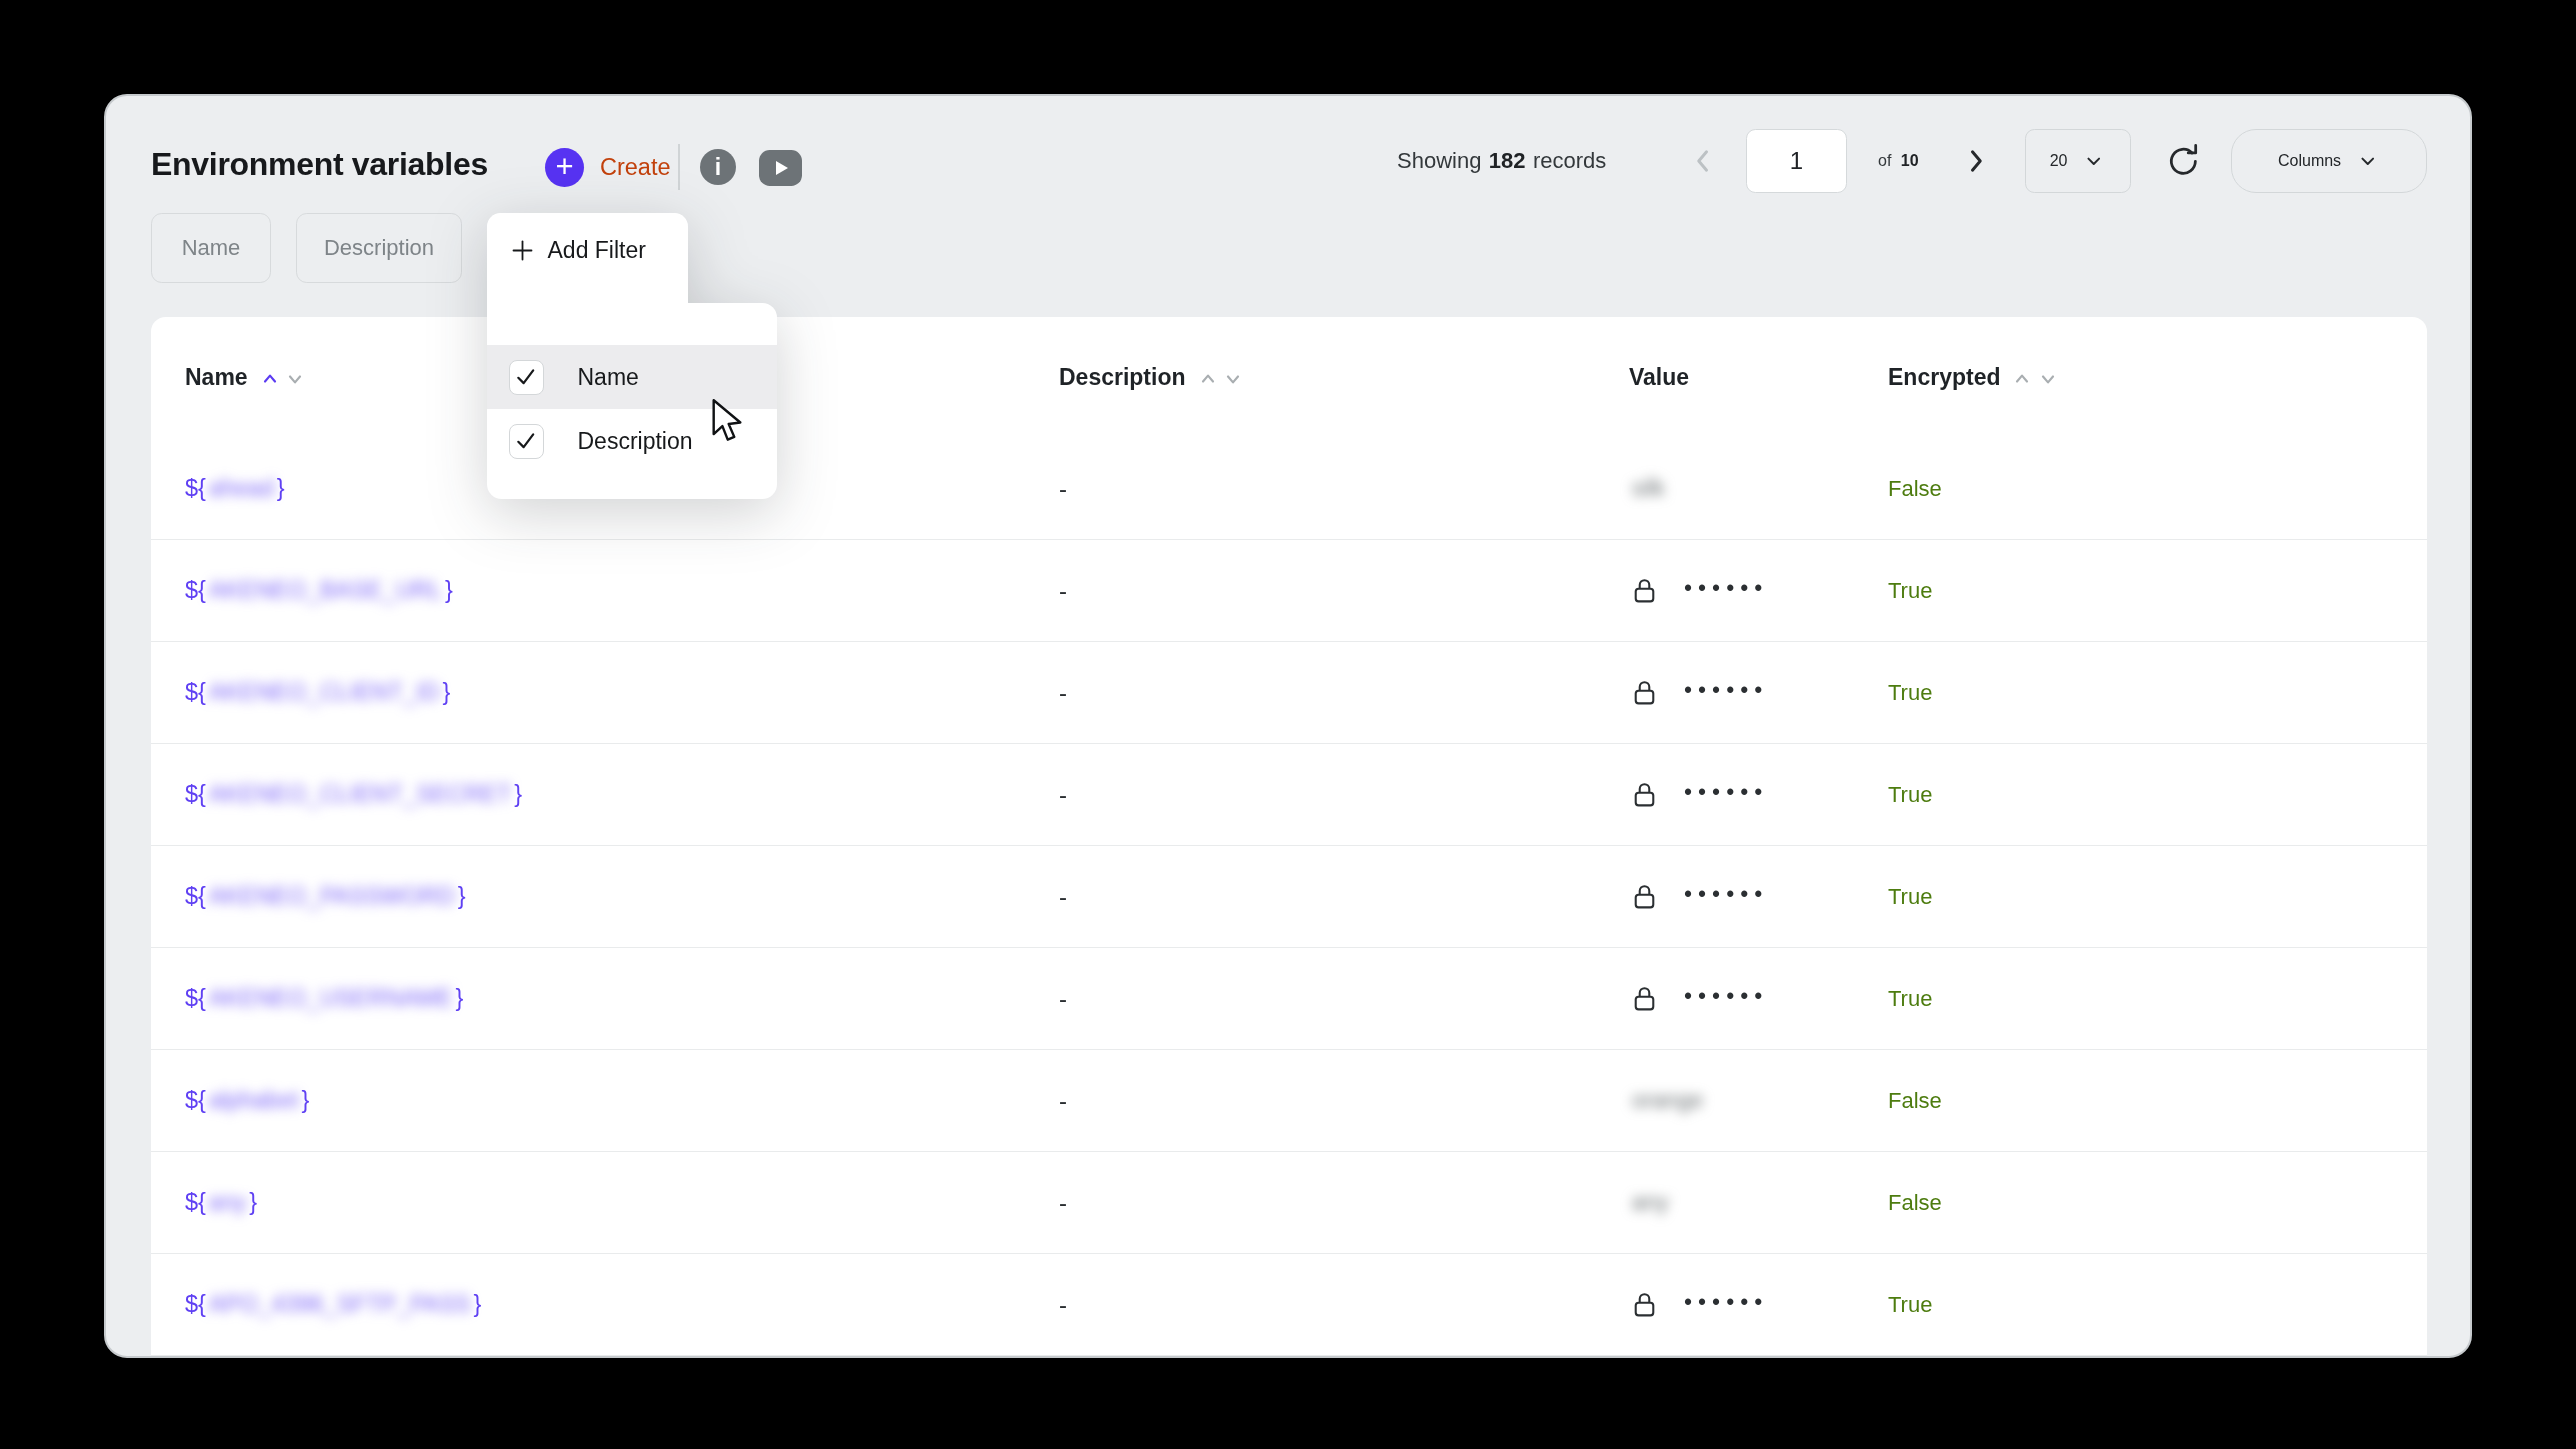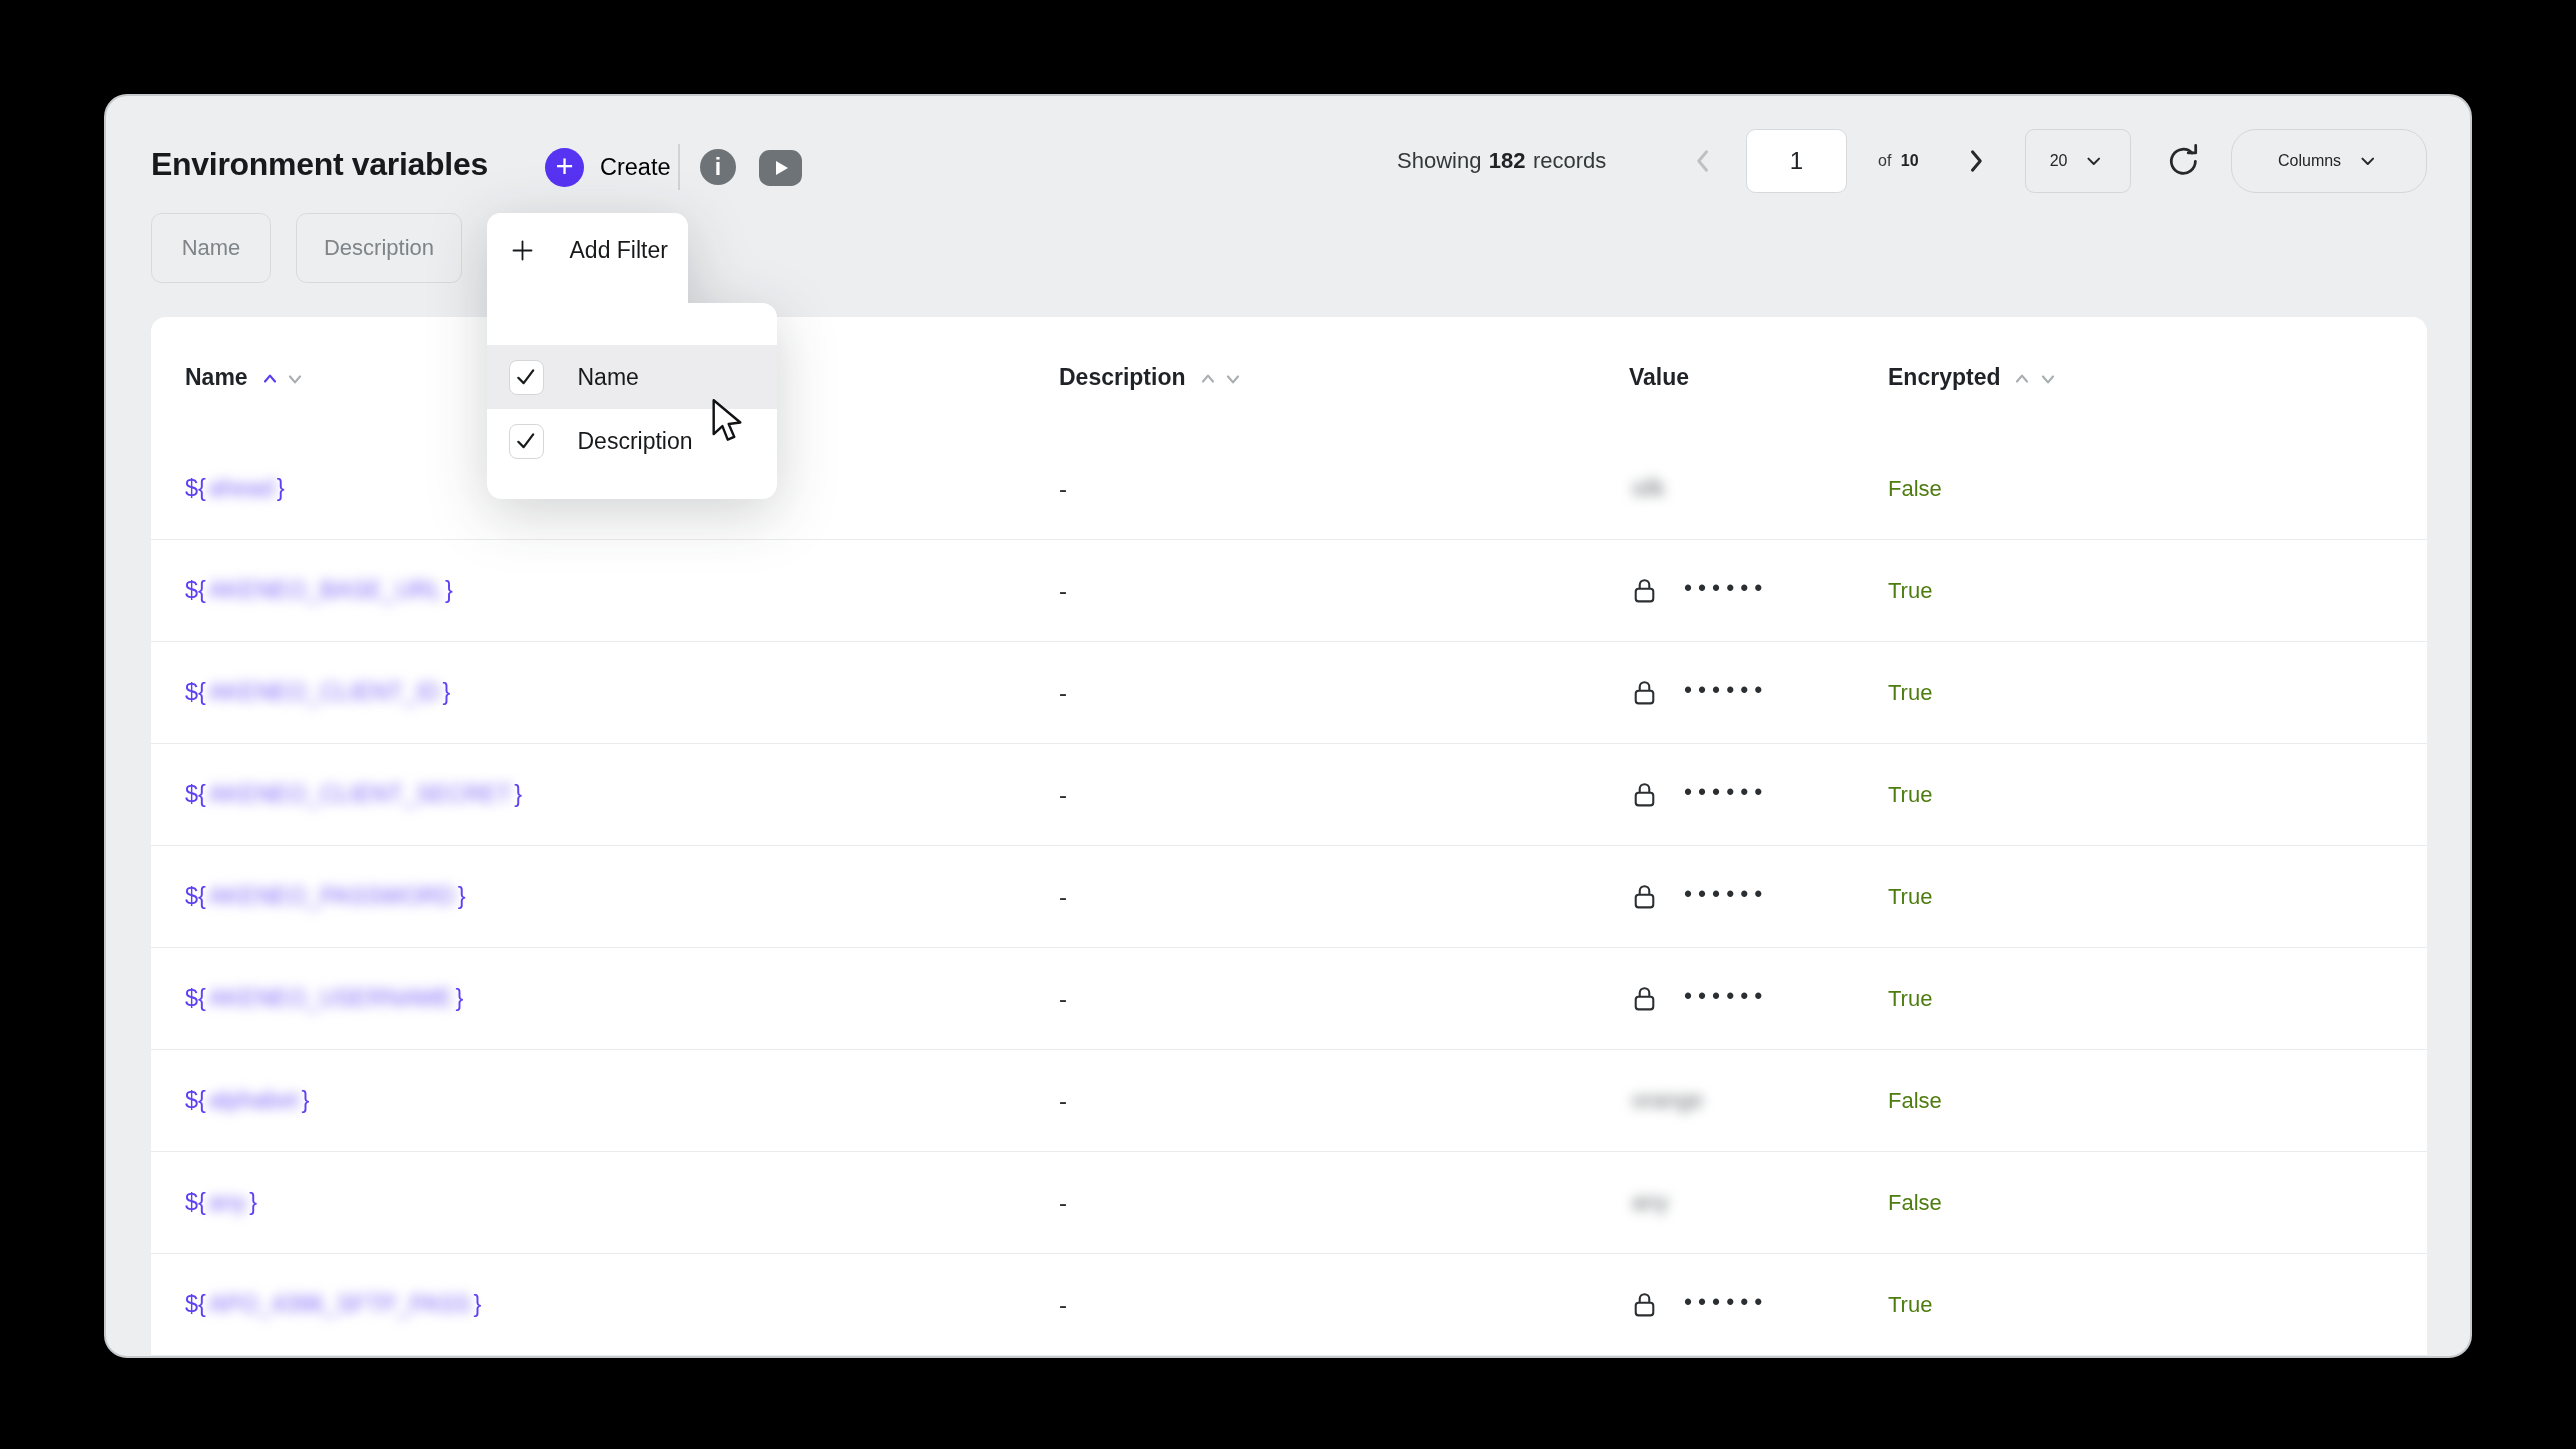--- a/index.html
+++ b/index.html
@@ -4,21 +4,21 @@
 <style>
   html,body{margin:0;padding:0;width:2576px;height:1449px;overflow:hidden;background:#000;
     font-family:"Liberation Sans",sans-serif;-webkit-font-smoothing:antialiased;}
   .card{position:absolute;left:104px;top:94px;width:2368px;height:1264px;background:#eceef0;
     border:2px solid #c6cacd;border-radius:23px;overflow:hidden;box-sizing:border-box;}
   
   .page-title{position:absolute;left:45px;top:50px;font-size:32px;font-weight:700;color:#17191c;letter-spacing:-0.3px;}
   .create{position:absolute;left:439px;top:52px;height:39px;display:flex;align-items:center;gap:16px;cursor:pointer;}
   .create-circle{width:39px;height:39px;border-radius:50%;background:#5733f2;color:#fff;display:flex;
     align-items:center;justify-content:center;font-size:31px;font-weight:500;line-height:1;padding-bottom:2.7px;box-sizing:border-box;}
-  .create-label{font-size:23.5px;font-weight:500;color:#000000;}
+  .create-label{font-size:23.5px;font-weight:500;color:#c2410c;}
   .hdiv{position:absolute;left:572px;top:48px;width:2px;height:46px;background:#d0d4d6;}
   .icon-badge{position:absolute;background:#6d7377;display:flex;align-items:center;justify-content:center;}
   .info-badge{left:594px;top:53px;width:36px;height:36px;border-radius:50%;color:#fff;font-size:23px;font-weight:800;}
   .yt-badge{left:653px;top:54px;width:43px;height:36px;border-radius:10.7px;}
   .yt-tri{width:0;height:0;border-top:7.4px solid transparent;border-bottom:7.4px solid transparent;border-left:12.7px solid #fff;margin-left:3.4px;}
   .showing{position:absolute;left:1291px;top:33px;height:64px;display:flex;align-items:center;gap:7.4px;
     font-size:22px;color:#33383b;}
   .showing b{font-weight:700;color:#202326;}
   .pg-chev{position:absolute;top:48px;width:34px;height:34px;}
   .pg-chev svg{width:34px;height:34px;fill:none;stroke-width:2.1;stroke-linecap:round;stroke-linejoin:round;}
@@ -39,21 +39,21 @@
   .refresh{position:absolute;left:2058px;top:46px;width:39px;height:39px;cursor:pointer;}
   .refresh svg{width:39px;height:39px;fill:none;stroke:#26292c;stroke-width:1.7;stroke-linecap:round;stroke-linejoin:round;}
   
   .chips{position:absolute;left:45px;top:117px;display:flex;gap:25px;z-index:5;}
   .chip{height:70px;border:1.7px solid #d7dadc;border-radius:10.7px;box-sizing:border-box;display:flex;
     align-items:center;justify-content:center;font-size:22px;color:#7e8488;cursor:pointer;}
   .chip-0{width:120px;} .chip-1{width:166px;}
   
   .dropdown-wrap{position:absolute;left:0;top:0;z-index:40;filter:drop-shadow(0 14.8px 29.5px rgba(25,28,33,0.20));}
   .af-trigger{position:absolute;left:381px;top:117px;width:201px;height:93px;background:#fff;
-    border-radius:13.4px 13.4px 0 0;display:flex;align-items:center;gap:34px;padding-left:21.5px;padding-bottom:17.4px;
+    border-radius:13.4px 13.4px 0 0;display:flex;align-items:center;gap:12px;padding-left:21.5px;padding-bottom:17.4px;
     box-sizing:border-box;cursor:pointer;}
   .af-plus{width:27px;height:27px;}
   .af-plus svg{width:27px;height:27px;stroke:#17191b;stroke-width:1.6;stroke-linecap:round;fill:none;}
   .af-label{font-size:23px;color:#17191b;}
   .menu{position:absolute;left:381px;top:207px;width:290px;height:196px;background:#fff;
     border-radius:0 14.8px 14.8px 14.8px;padding-top:42px;box-sizing:border-box;}
   .menu-row{height:64px;display:flex;align-items:center;gap:34px;padding-left:21.5px;cursor:pointer;}
   .menu-row.hl{background:#ececee;}
   .cbx{width:35px;height:35px;background:#fff;border:1.7px solid #d4d7d9;border-radius:8px;box-sizing:border-box;
     display:flex;align-items:center;justify-content:center;}

